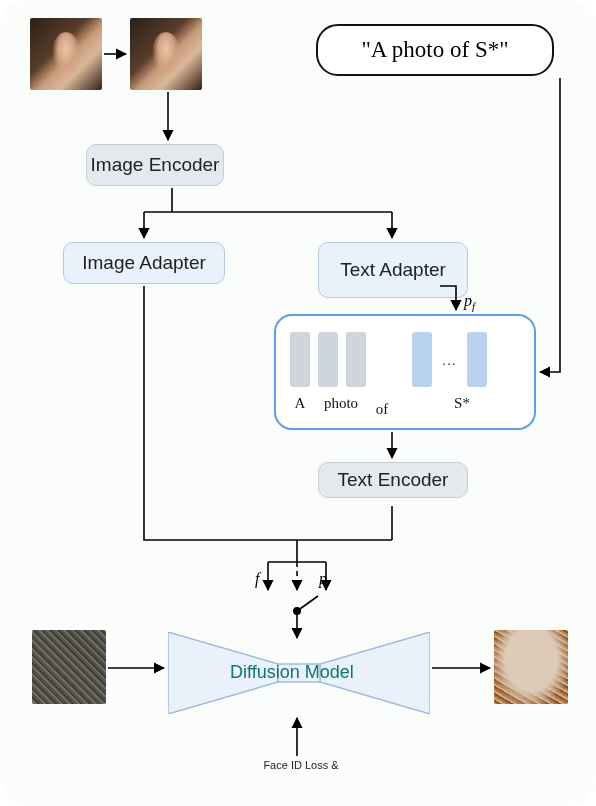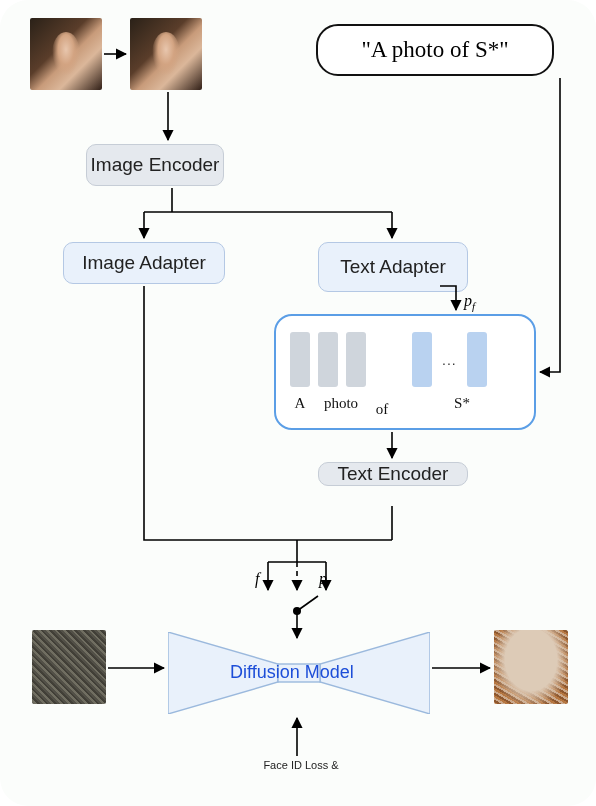--- a/index.html
+++ b/index.html
@@ -130,21 +130,21 @@
 }
 
 
 .diff-wrap {
   position: absolute;
 }
 .diff-wrap svg { display:block;}
 .diff-label {
   position: absolute;
   font-size: 18px;
-  color: #1d4ed8;
+  color: #0f766e;
   white-space: nowrap;
 }
 
 
 .switch-dot {
   position:absolute;
   width:8px; height:8px;
   background:#000;
   border-radius:50%;
 }
@@ -162,21 +162,21 @@
   </div>
 
   <div class="box mod-gray" style="left:86px; top:144px; width:138px; height:42px;">
     <span>Image Encoder</span>
   </div>
 
   <div class="box mod-blue" style="left:63px; top:242px; width:162px; height:42px;text-align:right;">
     <span>Image Adapter</span>
   </div>
 
-  <div class="box mod-blue" style="left:318px; top:242px; width:150px; height:50px;">
+  <div class="box mod-blue" style="left:318px; top:242px; width:150px; height:56px;">
     <span>Text Adapter</span>
   </div>
 
   <div class="small-label" style="left:464px; top:292px;">
     <span>p</span><sub style="font-size:11px;">f</sub>
   </div>
 
   <div class="box token-box" style="left:274px; top:314px; width:262px; height:116px; align-items:flex-start; justify-content:flex-start; flex-direction:column;">
     <div class="bars">
       <div class="bar bar-gray"></div>
@@ -189,21 +189,21 @@
     </div>
     <div class="token-labels">
       <span style="width:20px;">A</span>
       <span style="width:46px;">photo</span>
       <span style="width:20px;margin-top:6px;">of</span>
       <span style="width:40px;"></span>
       <span style="width:28px;">S*</span>
     </div>
   </div>
 
-  <div class="box mod-gray" style="left:318px; top:462px; width:150px; height:24px;">
+  <div class="box mod-gray" style="left:318px; top:462px; width:150px; height:36px;">
     <span>Text Encoder</span>
   </div>
 
   <div class="small-label" style="left:255px; top:570px;">
     <span>f</span>
   </div>
   <div class="small-label" style="left:319px; top:570px;">
     <span>p</span>
   </div>
 

